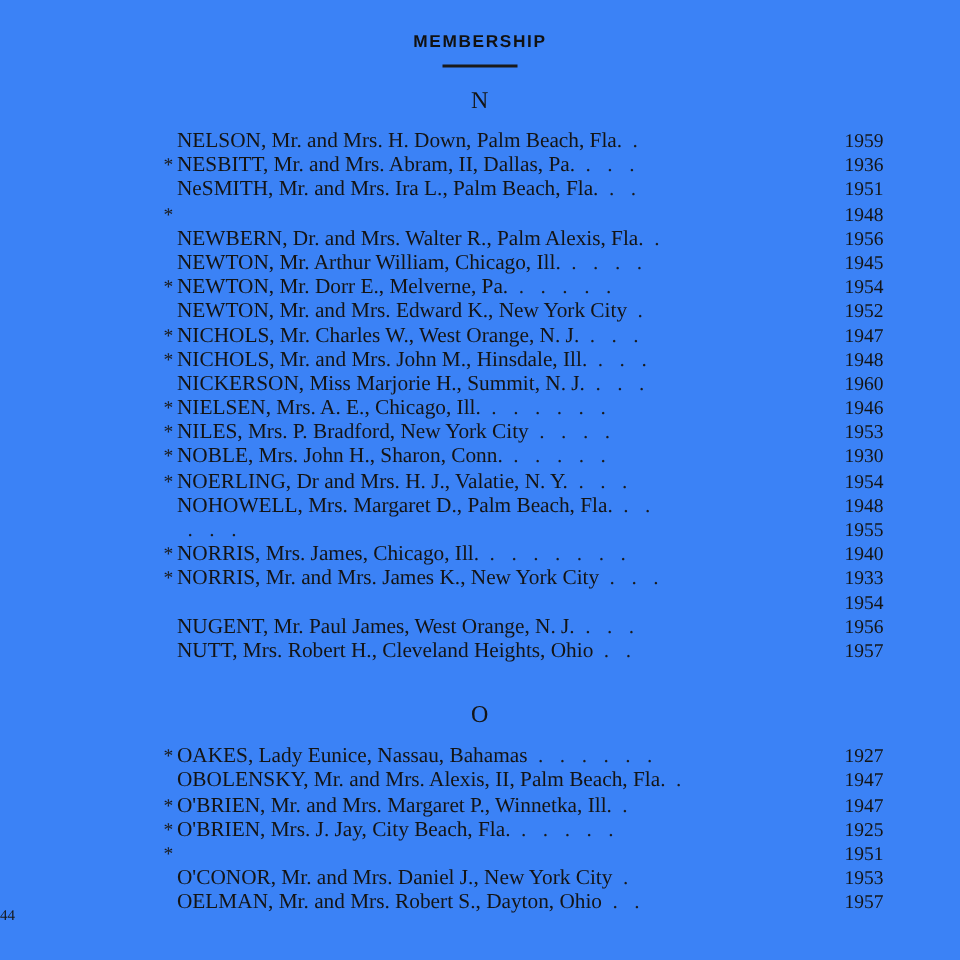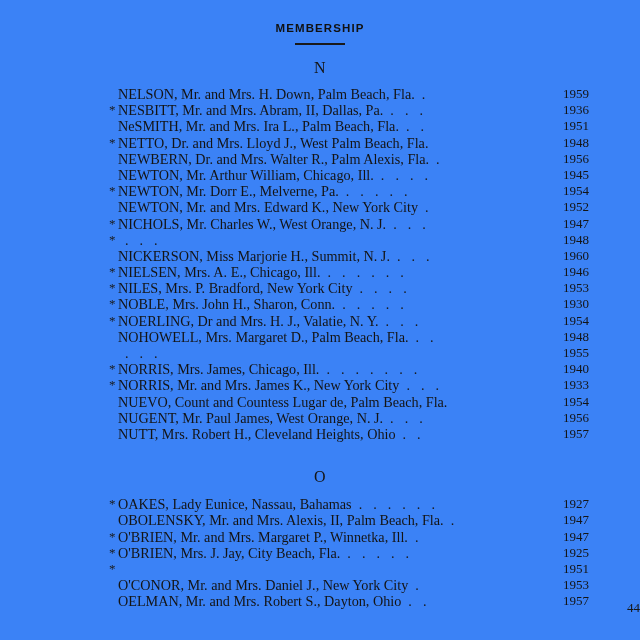--- a/index.html
+++ b/index.html
@@ -117,22 +117,22 @@
     font-size: 13px;
     color: #141414;
   }
 
   
   .folio {
     position: absolute;
     left: 0;
     right: 0;
     bottom: 24px;
-    text-align: right;
-    font-size: 13px;
+    text-align: left;
+    font-size: 10px;
     color: #171717;
     font-family: Liberation Serif, serif;
   }
 </style>
 </head>
 <body>
 
 <div class="page">
 
   <div class="running-head">MEMBERSHIP</div>
@@ -155,21 +155,20 @@
           <span class="leader"><span>.</span><span>.</span><span>.</span></span>
           <span class="entry-year">1936</span>
         </li>
         <li class="entry">
           <span class="entry-name">NeSMITH, Mr. and Mrs. Ira L., Palm Beach, Fla.</span>
           <span class="leader"><span>.</span><span>.</span></span>
           <span class="entry-year">1951</span>
         </li>
         <li class="entry">
           <span class="star">*</span>
-          <span class="entry-name">NETTO, Dr. and Mrs. Lloyd J., West Palm Beach, Fla.</span>
           <span class="leader"></span>
           <span class="entry-year">1948</span>
         </li>
         <li class="entry">
           <span class="entry-name">NEWBERN, Dr. and Mrs. Walter R., Palm Alexis, Fla.</span>
           <span class="leader"><span>.</span></span>
           <span class="entry-year">1956</span>
         </li>
         <li class="entry">
           <span class="entry-name">NEWTON, Mr. Arthur William, Chicago, Ill.</span>
@@ -188,20 +187,21 @@
           <span class="entry-year">1952</span>
         </li>
         <li class="entry">
           <span class="star">*</span>
           <span class="entry-name">NICHOLS, Mr. Charles W., West Orange, N. J.</span>
           <span class="leader"><span>.</span><span>.</span><span>.</span></span>
           <span class="entry-year">1947</span>
         </li>
         <li class="entry">
           <span class="star">*</span>
+          <span class="entry-name">NICHOLS, Mr. and Mrs. John M., Hinsdale, Ill.</span>
           <span class="leader"><span>.</span><span>.</span><span>.</span></span>
           <span class="entry-year">1948</span>
         </li>
         <li class="entry">
           <span class="entry-name">NICKERSON, Miss Marjorie H., Summit, N. J.</span>
           <span class="leader"><span>.</span><span>.</span><span>.</span></span>
           <span class="entry-year">1960</span>
         </li>
         <li class="entry">
           <span class="star">*</span>
@@ -242,21 +242,20 @@
           <span class="leader"><span>.</span><span>.</span><span>.</span><span>.</span><span>.</span><span>.</span><span>.</span></span>
           <span class="entry-year">1940</span>
         </li>
         <li class="entry">
           <span class="star">*</span>
           <span class="entry-name">NORRIS, Mr. and Mrs. James K., New York City</span>
           <span class="leader"><span>.</span><span>.</span><span>.</span></span>
           <span class="entry-year">1933</span>
         </li>
         <li class="entry">
-          <span class="entry-name">NUEVO, Count and Countess Lugar de, Palm Beach, Fla.</span>
           <span class="leader"></span>
           <span class="entry-year">1954</span>
         </li>
         <li class="entry">
           <span class="entry-name">NUGENT, Mr. Paul James, West Orange, N. J.</span>
           <span class="leader"><span>.</span><span>.</span><span>.</span></span>
           <span class="entry-year">1956</span>
         </li>
         <li class="entry">
           <span class="entry-name">NUTT, Mrs. Robert H., Cleveland Heights, Ohio</span>

